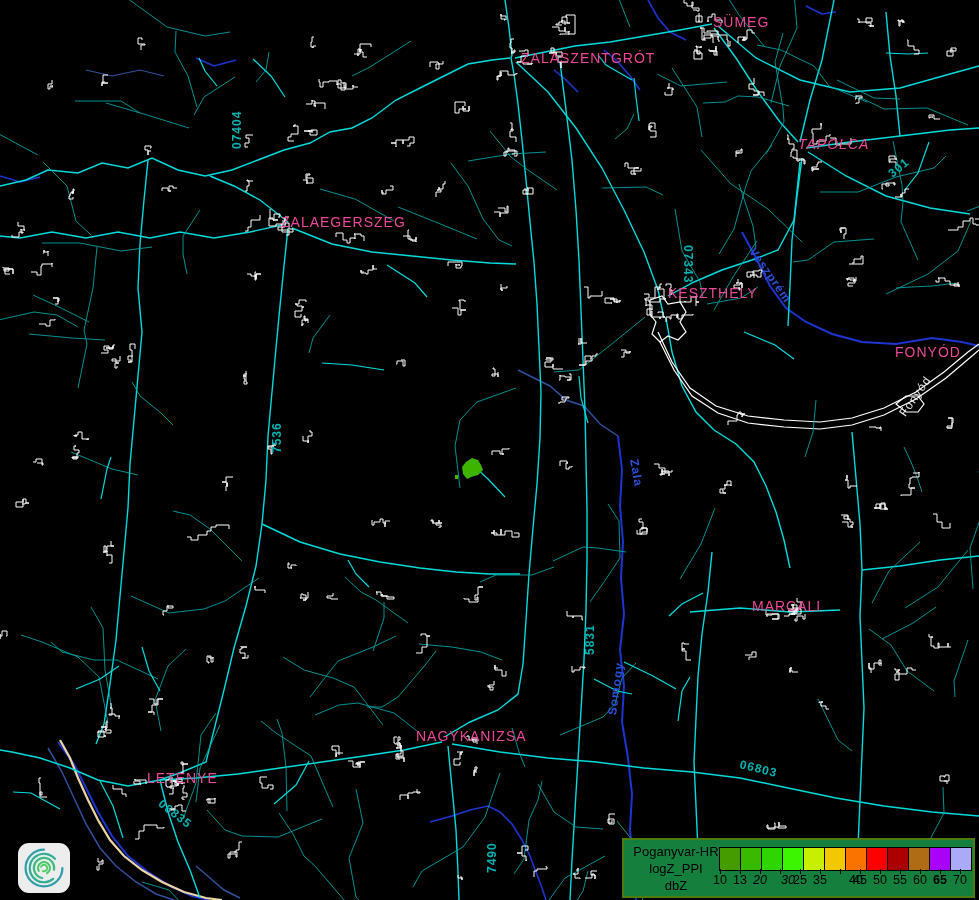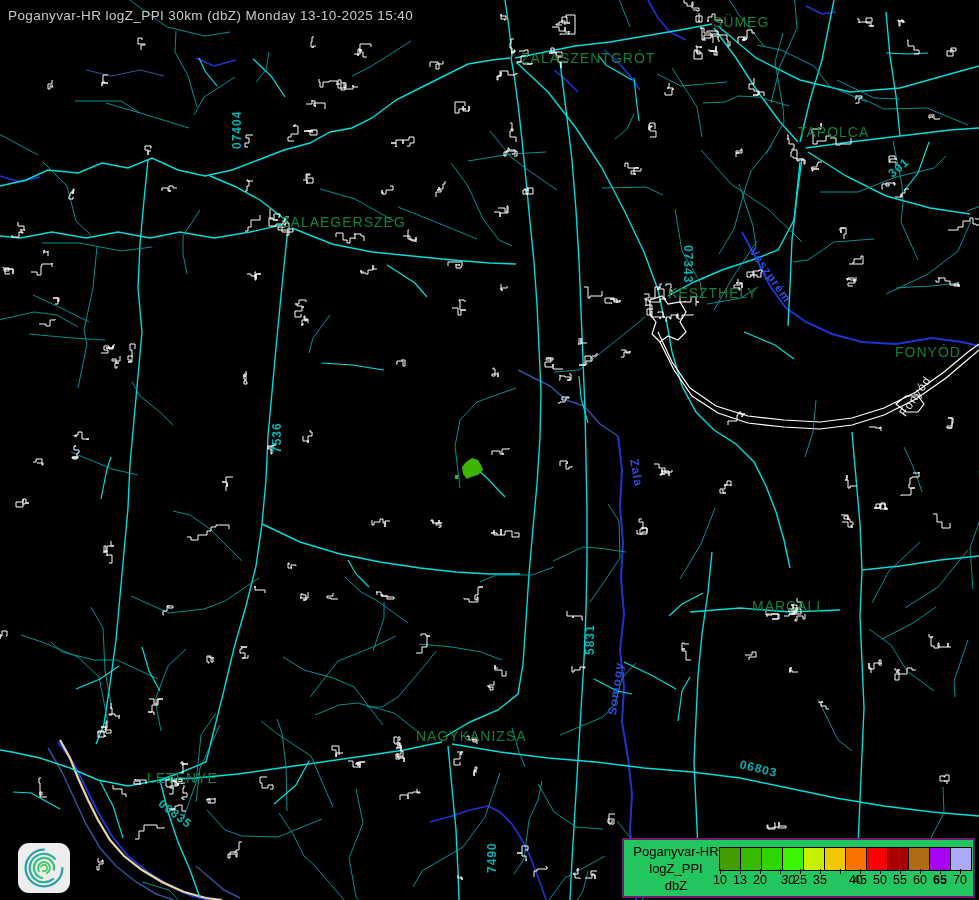--- a/index.html
+++ b/index.html
@@ -1,28 +1,28 @@
 <!DOCTYPE html>
 <html><head>
 <meta charset="utf-8">
 <style>
   html,body{margin:0;padding:0;background:#000;}
   #app{position:relative;width:979px;height:900px;background:#000;overflow:hidden;
        font-family:"Liberation Sans", sans-serif;}
   #map{position:absolute;left:0;top:0;}
   #labels{position:absolute;left:0;top:0;width:979px;height:900px;pointer-events:none;}
   .map-label{position:absolute;white-space:nowrap;transform-origin:0 50%;}
-  .map-label.city{color:#15803d;font-size:14px;letter-spacing:1px;text-align:center;}
+  .map-label.city{color:#ec4899;font-size:14px;letter-spacing:1px;text-align:center;}
   .map-label.road{color:#00B4B4;font-size:12px;font-weight:bold;letter-spacing:1px;}
   .map-label.county{color:#2B4FD8;font-size:12px;font-weight:bold;letter-spacing:1px;}
   .map-label.shore{color:#E6E6E6;font-size:12px;letter-spacing:1px;}
   #product-title{position:absolute;left:8px;top:8px;color:#C8C8C8;font-size:13.5px;letter-spacing:.4px;}
   
   #legend{position:absolute;left:622px;top:838px;width:353px;height:60px;box-sizing:border-box;
-          background:#22c55e;border:2px solid #701a75;}
+          background:#15803d;border:2px solid #4d7c0f;}
   #legend-title{position:absolute;left:6px;top:3px;width:92px;text-align:center;color:#000;
                 font-size:13px;line-height:17px;}
   #legend-bar{position:absolute;left:96px;top:7px;display:flex;}
   .legend-cell{width:20px;height:22px;border:1px solid #000;margin-left:-1px;}
   .legend-tick{position:absolute;top:29px;width:1px;height:5px;background:#000;}
   .legend-num{position:absolute;top:33px;width:22px;margin-left:-11px;text-align:center;
               color:#000;font-size:12.5px;}
   
   #logo{position:absolute;left:18px;top:843px;width:52px;height:50px;background:#EDEDED;
         border-radius:11px;display:flex;align-items:center;justify-content:center;}
@@ -411,42 +411,41 @@
 
     <g>
       <polygon id="echo" points="466,462 472,458 478,460 481,465 483,470 478,475 471,477 467,479 463,474 462,467" fill="#3CB400"></polygon>
       <rect id="echo-speck" x="455" y="475" width="3" height="4" fill="#3CB400"></rect>
     </g>
   </svg>
 
   <div id="labels">
       <div class="map-label city" style="left: 521px; top: 50px;">ZALASZENTGRÓT</div>
       <div class="map-label city" style="left: 713px; top: 14px;">SÜMEG</div>
-      <div class="map-label city" style="left: 798px; top: 124px;">TAPOLCA</div>
+      <div class="map-label city" style="left: 798px; top: 136px; font-style: italic;">TAPOLCA</div>
       <div class="map-label city" style="left: 281px; top: 214px;">ZALAEGERSZEG</div>
       <div class="map-label city" style="left: 668px; top: 285px;">KESZTHELY</div>
       <div class="map-label city" style="left: 895px; top: 344px;">FONYÓD</div>
       <div class="map-label city" style="left: 752px; top: 598px;">MARCALI</div>
       <div class="map-label city" style="left: 416px; top: 728px;">NAGYKANIZSA</div>
       <div class="map-label city" style="left: 147px; top: 770px;">LETENYE</div>
       <div class="map-label road" style="left: 237px; top: 142px; transform: rotate(-90deg);">07404</div>
       <div class="map-label road" style="left: 688px; top: 238px; transform: rotate(90deg);">07343</div>
       <div class="map-label road" style="left: 277px; top: 446px; transform: rotate(-90deg);">7536</div>
       <div class="map-label road" style="left: 590px; top: 648px; transform: rotate(-90deg);">5831</div>
       <div class="map-label road" style="left: 890px; top: 168px; transform: rotate(-40deg);">301</div>
       <div class="map-label road" style="left: 160px; top: 795px; transform: rotate(38deg);">06835</div>
       <div class="map-label road" style="left: 740px; top: 757px; transform: rotate(14deg);">06803</div>
       <div class="map-label road" style="left: 492px; top: 866px; transform: rotate(-90deg);">7490</div>
       <div class="map-label county" style="left: 634px; top: 452px; transform: rotate(80deg);">Zala</div>
       <div class="map-label county" style="left: 612px; top: 708px; transform: rotate(-82deg);">Somogy</div>
       <div class="map-label county" style="left: 752px; top: 242px; transform: rotate(55deg);">Veszprém</div>
       <div class="map-label shore" style="left: 902px; top: 408px; transform: rotate(-55deg);">Fonyód</div>
     </div>
 
-  <div id="product-title">Poganyvar-HR logZ_PPI 30km (dbZ) Monday 13-10-2025 15:40</div>
 
   <div id="legend">
     <div id="legend-title">
         <div>Poganyvar-HR</div>
         <div>logZ_PPI</div>
         <div>dbZ</div>
       </div>
     <div id="legend-bar">
         <div class="legend-cell" style="background: rgb(69, 156, 0);"></div>
         <div class="legend-cell" style="background: rgb(55, 186, 0);"></div>
@@ -459,21 +458,21 @@
         <div class="legend-cell" style="background: rgb(170, 0, 0);"></div>
         <div class="legend-cell" style="background: rgb(176, 108, 20);"></div>
         <div class="legend-cell" style="background: rgb(168, 2, 248);"></div>
         <div class="legend-cell" style="background: rgb(170, 170, 248);"></div>
       </div>
   <div class="legend-tick" style="left: 96px;"></div>
       <div class="legend-num" style="left: 96px;">10</div>
       <div class="legend-tick" style="left: 116px;"></div>
       <div class="legend-num" style="left: 116px;">13</div>
       <div class="legend-tick" style="left: 136px;"></div>
-      <div class="legend-num" style="left: 136px;">20</div>
+      <div class="legend-num" style="left: 136px; font-style: italic;">20</div>
       <div class="legend-tick" style="left: 156px;"></div>
       <div class="legend-num" style="left: 172px; text-align: right;">25</div>
       <div class="legend-tick" style="left: 176px;"></div>
       <div class="legend-num" style="left: 164px; font-style: italic;">30</div>
       <div class="legend-tick" style="left: 196px;"></div>
       <div class="legend-num" style="left: 196px;">35</div>
       <div class="legend-tick" style="left: 216px;"></div>
       <div class="legend-num" style="left: 232px;">40</div>
       <div class="legend-tick" style="left: 236px;"></div>
       <div class="legend-num" style="left: 236px;">45</div>

